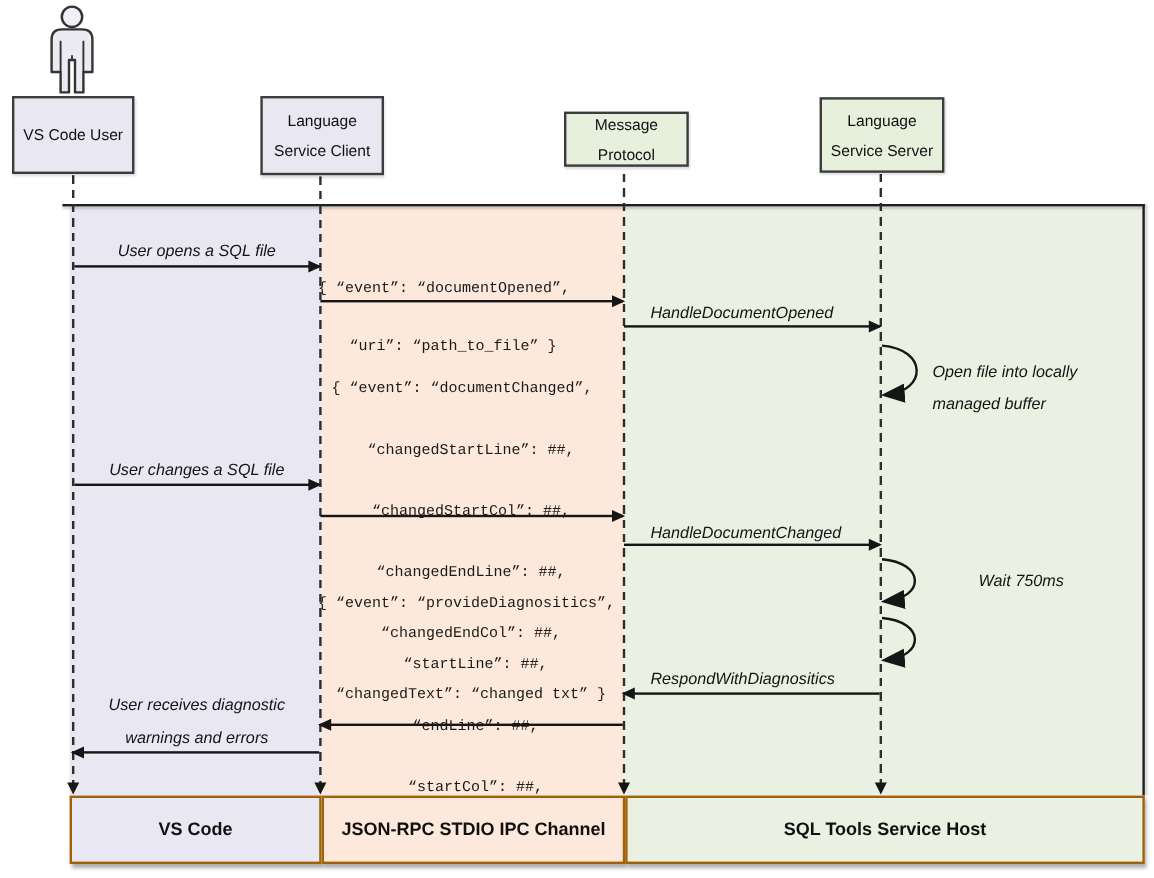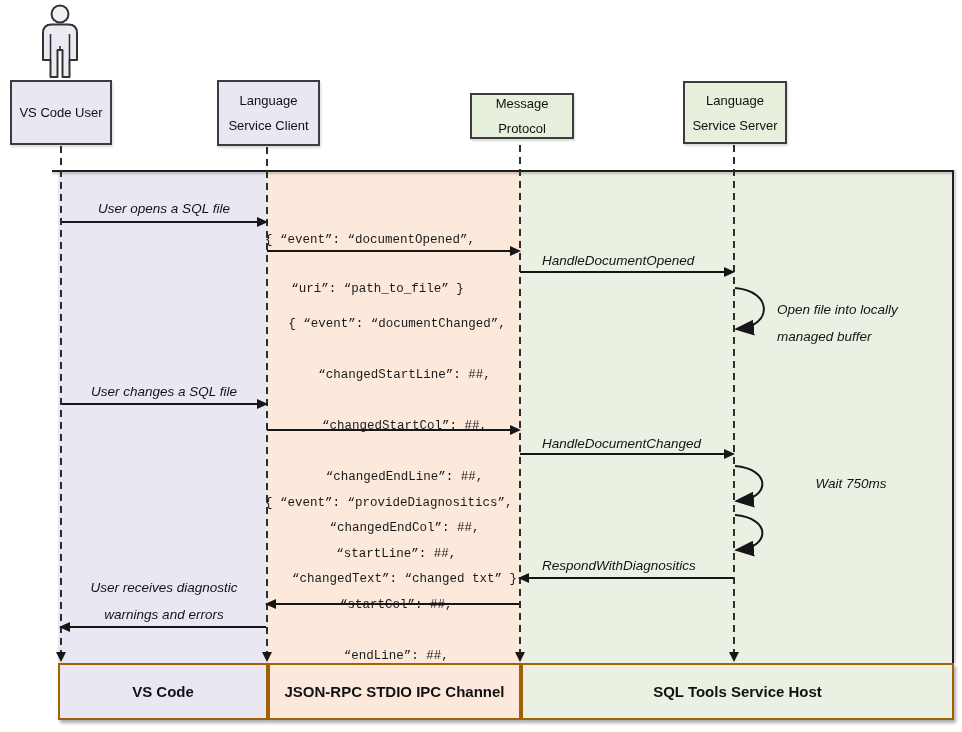--- a/index.html
+++ b/index.html
@@ -136,33 +136,33 @@
     <div>managed buffer</div>
   </div>
   <div class="lbl c" style="left:770px;top:471px;width:162px;line-height:26px;">
     <div>Wait 750ms</div>
   </div>
 
   <div class="mono first" style="top:202px;">
     <div>{ “event”: “documentOpened”,</div>
     <div>  “uri”: “path_to_file” }</div>
   </div>
-  <div class="mono" style="top:285px;margin-left:12px;">
+  <div class="mono" style="top:285px;">
     <div>{ “event”: “documentChanged”,</div>
     <div>  “changedStartLine”: ##,</div>
     <div>  “changedStartCol”: ##,</div>
     <div>  “changedEndLine”: ##,</div>
     <div>  “changedEndCol”: ##,</div>
     <div>  “changedText”: “changed txt” }</div>
   </div>
   <div class="mono" style="top:464px;">
     <div>{ “event”: “provideDiagnositics”,</div>
     <div>  “startLine”: ##,</div>
+    <div>  “endLine”: ##,</div>
     <div>  “startCol”: ##,</div>
-    <div>  “endLine”: ##,</div>
     <div>  “endCol”: ##,</div>
     
   </div>
 
   <div class="fbox lav" style="left:58px;width:210px;">
     <span>VS Code</span>
   </div>
   <div class="fbox pch" style="left:268px;width:253px;">
     <span>JSON-RPC STDIO IPC Channel</span>
   </div>

